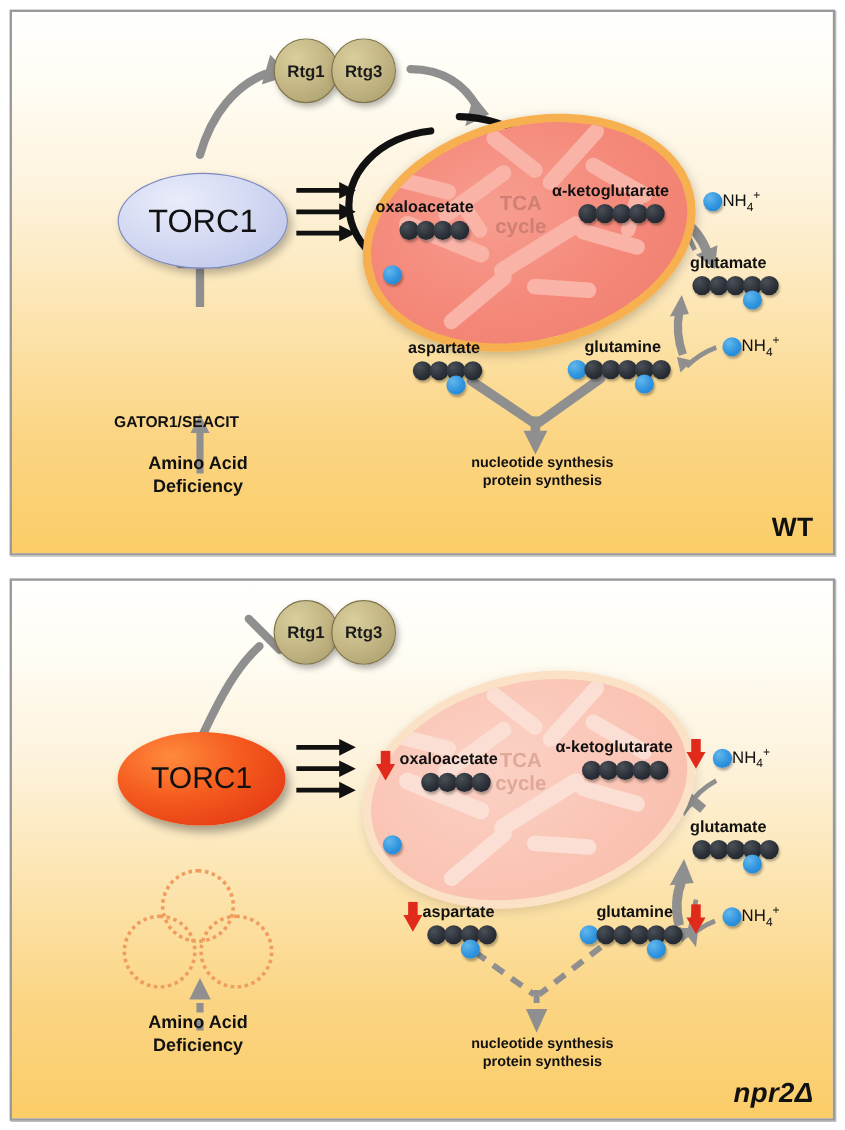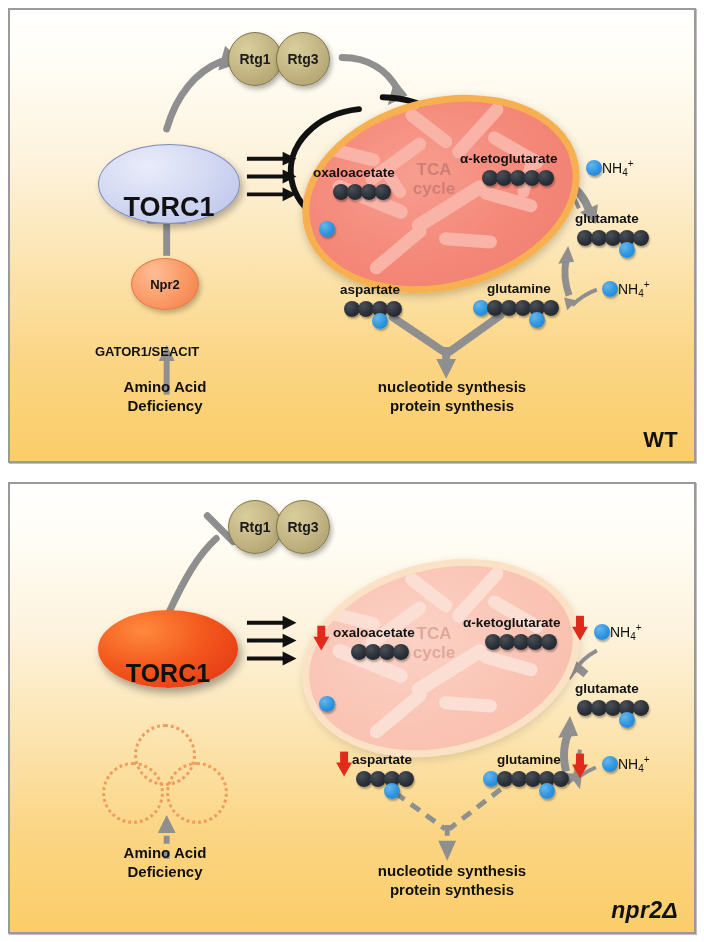--- a/index.html
+++ b/index.html
@@ -10,22 +10,22 @@
          box-sizing:border-box;overflow:hidden;
          background:linear-gradient(180deg,#ffffff 0%,#fffdf5 12%,#fdf3dd 33%,#fce3ac 58%,#fbd584 78%,#fbcd68 100%);
          box-shadow:1px 1px 0 rgba(0,0,0,.25);}
   .panel-wt{top:8px;height:455px;}
   .panel-npr{top:482px;height:452px;}
 
   .corner-label{position:absolute;right:16px;bottom:8px;font-size:22px;font-weight:bold;color:#111;letter-spacing:.3px;}
   .corner-label.ital{font-style:italic;font-size:23px;}
 
   
-  .torc1{position:absolute;display:flex;align-items:flex-end;justify-content:center;
-         border-radius:50%;font-weight:bold;color:#111;}
+  .torc1{position:absolute;display:flex;align-items:center;justify-content:center;
+         border-radius:50%;font-weight:normal;color:#111;}
   .torc1-wt{left:88px;top:134px;width:140px;height:78px;font-size:27px;
             background:radial-gradient(ellipse at 35% 28%,#e9ecfa 0%,#d3d9f2 48%,#b9c2e8 100%);
             border:1.5px solid #7d88bf;
             box-shadow:3px 4px 7px rgba(0,0,0,.28);}
   .torc1-npr{left:88px;top:605px;width:140px;height:78px;font-size:25px;
              background:radial-gradient(ellipse at 32% 26%,#ff8a3d 0%,#f4591d 45%,#df2f12 100%);
              border:none;box-shadow:3px 5px 8px rgba(0,0,0,.35);}
 
   .rtg{position:absolute;width:52px;height:52px;border-radius:50%;
        background:radial-gradient(circle at 34% 30%,#d9cf9c 0%,#c3b684 50%,#a89b6b 100%);
@@ -64,21 +64,21 @@
   .dot.c{background:radial-gradient(circle at 34% 30%,#4a5058 0%,#2b3038 55%,#1b2027 100%);
          box-shadow:1px 2px 2px rgba(0,0,0,.3);}
   .dot.n{background:radial-gradient(circle at 34% 30%,#63b7ec 0%,#2f93de 55%,#1f7ec6 100%);
          box-shadow:1px 2px 2px rgba(0,0,0,.3);}
   .nball{position:absolute;width:16px;height:16px;border-radius:50%;
          background:radial-gradient(circle at 34% 30%,#63b7ec 0%,#2f93de 55%,#1f7ec6 100%);
          box-shadow:1px 2px 2px rgba(0,0,0,.3);}
   .nh4{position:absolute;font-size:14px;font-weight:normal;color:#111;white-space:nowrap;}
   .nh4 sub{font-size:10px;}
   .nh4 sup{font-size:10px;}
-  .bodytext{position:absolute;text-align:center;font-size:15px;font-weight:bold;color:#111;line-height:1.25;}
+  .bodytext{position:absolute;text-align:center;font-size:12px;font-weight:bold;color:#111;line-height:1.25;}
   .aa-text{position:absolute;text-align:center;font-size:15px;font-weight:bold;color:#111;line-height:1.25;}
   svg{overflow:visible;}
   .ov{position:absolute;left:0;top:0;width:688px;height:100%;pointer-events:none;}
 </style>
 </head>
 <body>
 
 <div class="stage">
 
   <div class="panel panel-wt">
@@ -151,23 +151,20 @@
       <span>TORC1</span>
     </div>
 
     <div class="rtg" style="left:218px;top:22px;">
       <span>Rtg1</span>
     </div>
     <div class="rtg" style="left:266px;top:22px;">
       <span>Rtg3</span>
     </div>
 
-    <div class="gator-ball" style="left:121px;top:248px;width:66px;height:50px;">
-      <span>Npr2</span>
-    </div>
     <div class="gator-cap" style="left:85px;top:334px;">GATOR1/SEACIT</div>
 
     <div class="aa-text" style="left:85px;top:368px;width:140px;">
       <div>Amino Acid</div>
       <div>Deficiency</div>
     </div>
 
     <svg class="ov" viewBox="0 0 688 455">
       <g fill="none" stroke="#111" stroke-width="4">
         <line x1="236" y1="150" x2="274" y2="150"></line>

